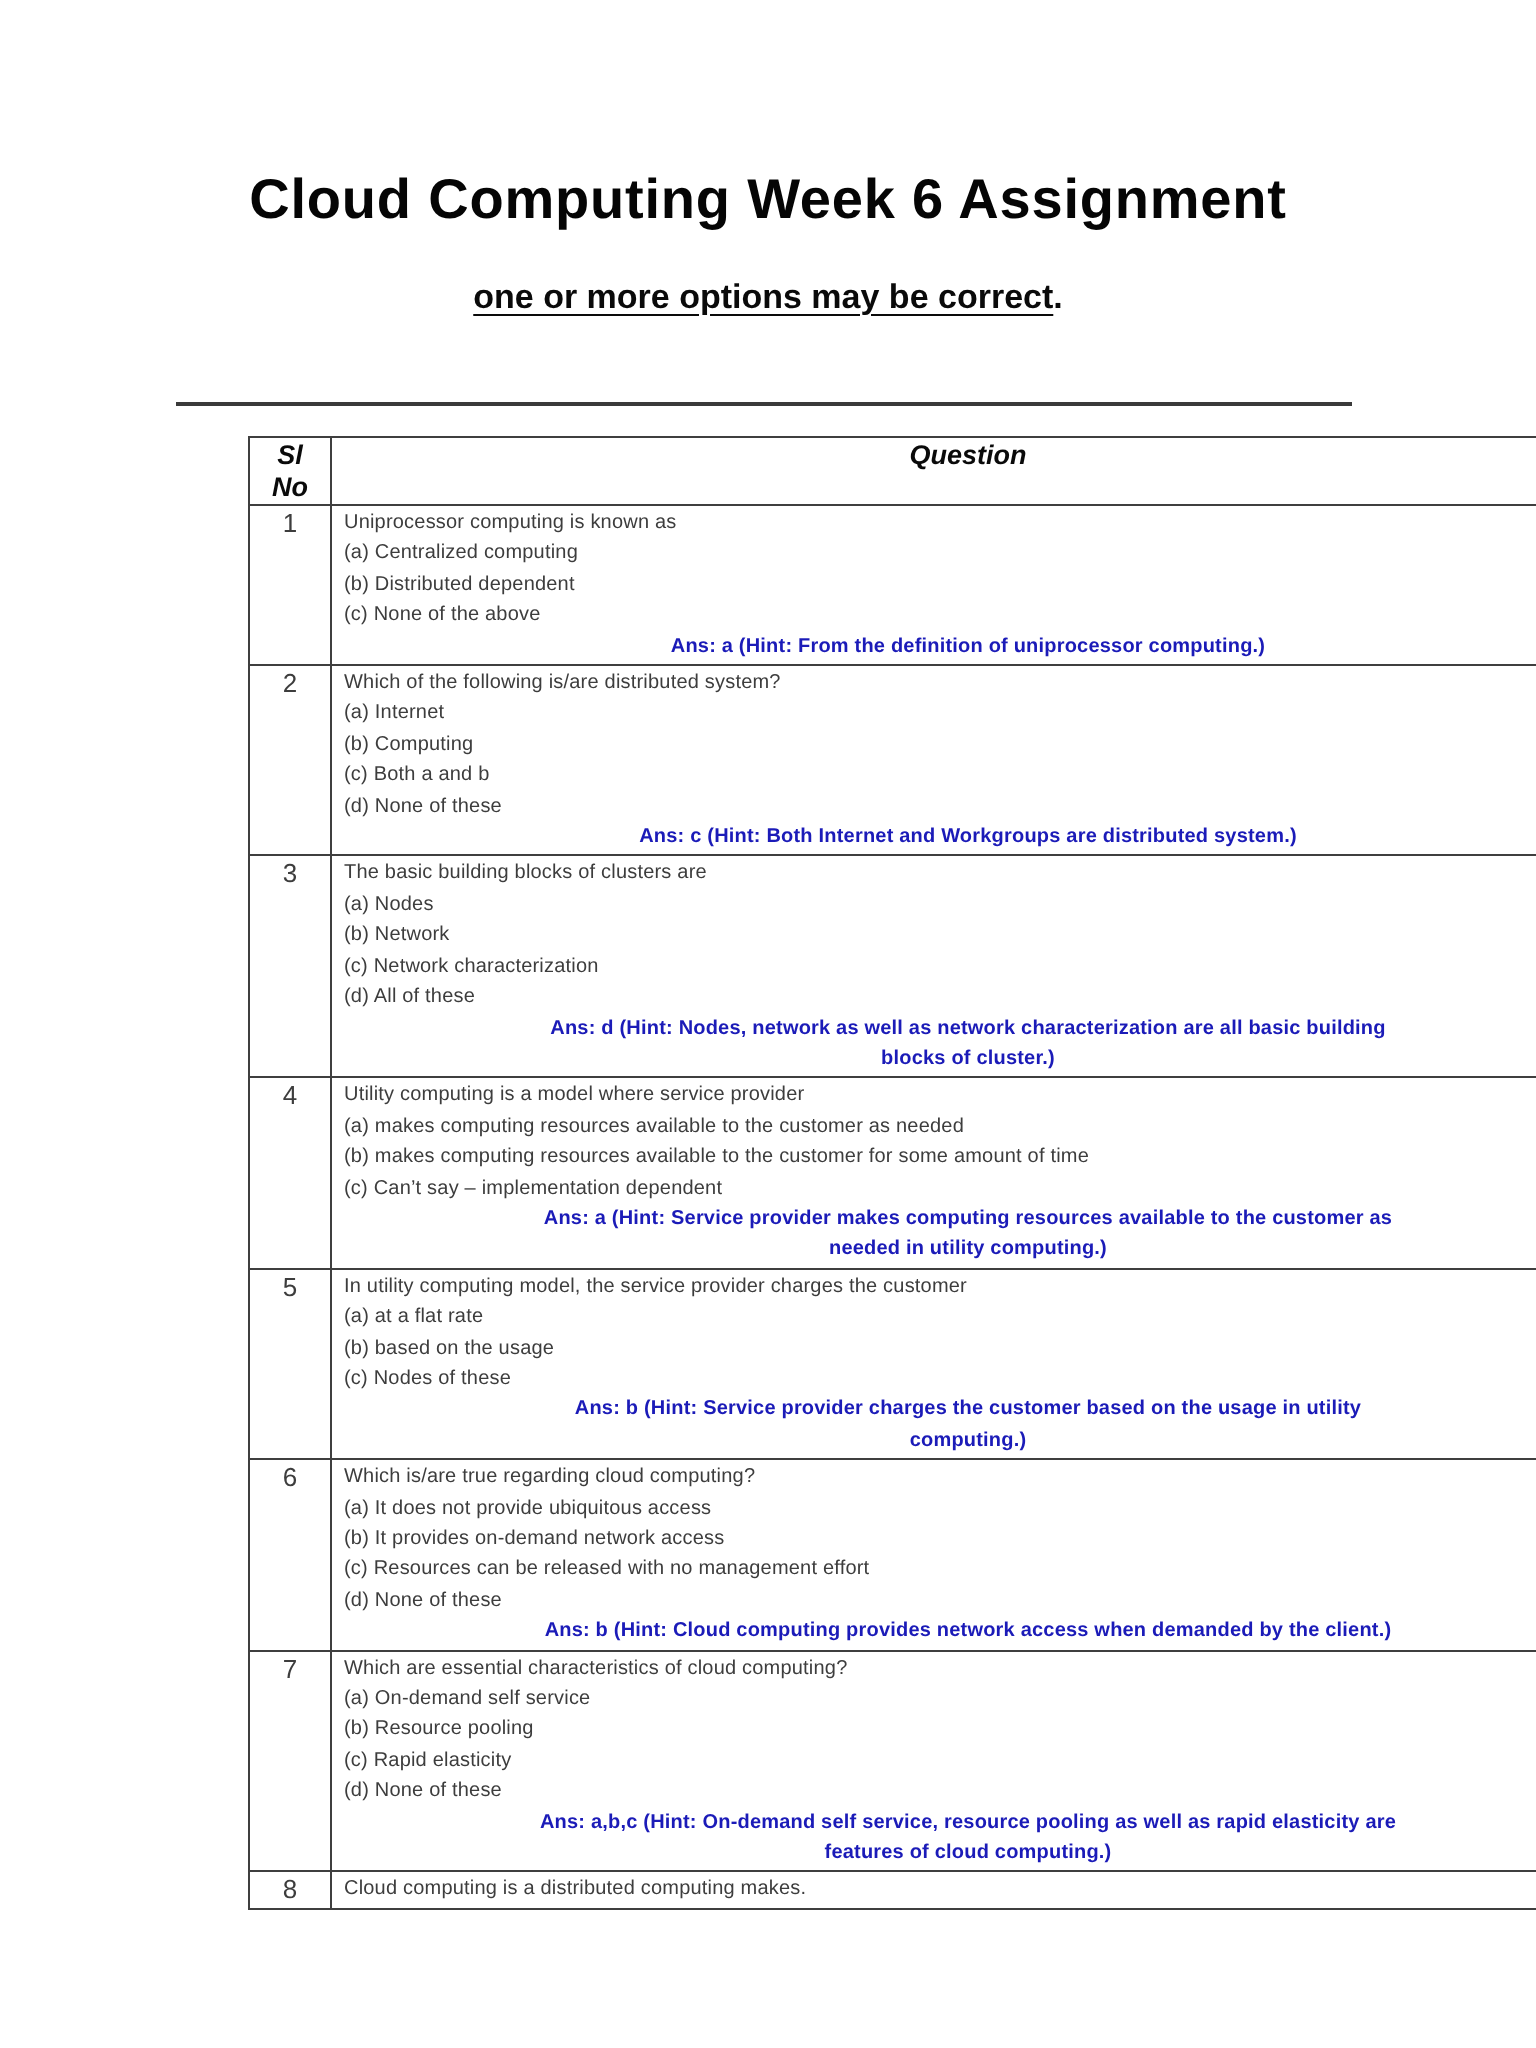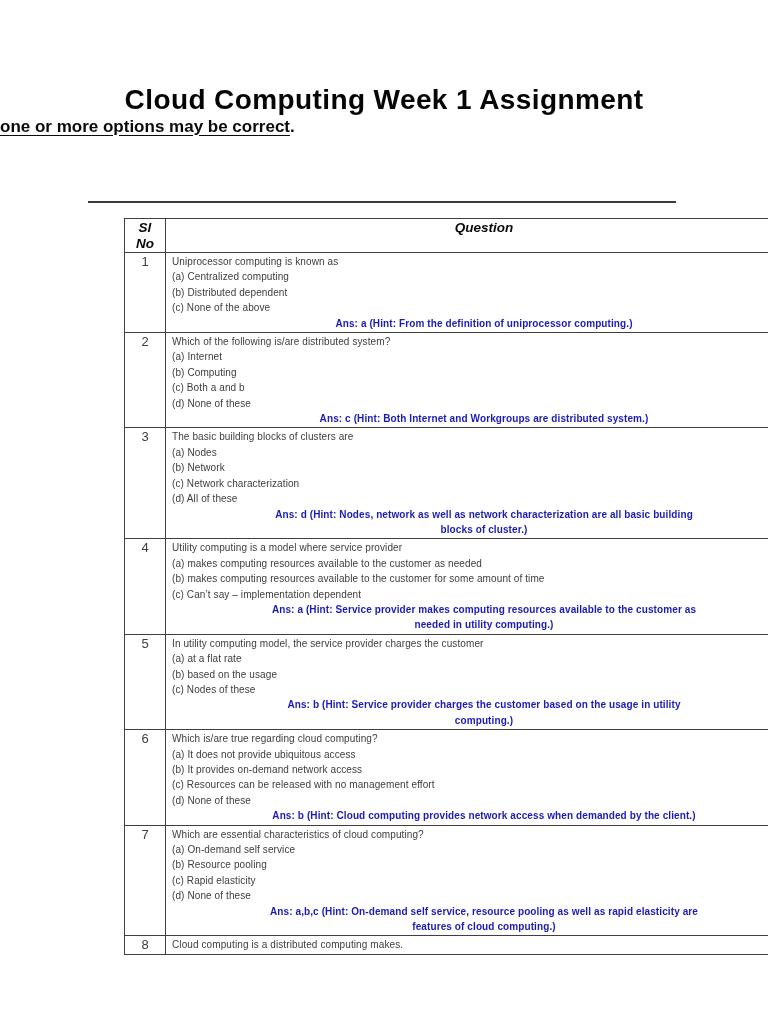--- a/index.html
+++ b/index.html
@@ -11,21 +11,21 @@
     --body-color: #3d3d3d;
     --border-color: #3f3f3f;
   }
   .page { width: 768px; height: 1024px; background: #fff; position: relative; }
 
   .title-block { padding-top: 84px; text-align: center; }
   .title {
     font-size: 28px; font-weight: bold; color: #050505;
     line-height: 31px; letter-spacing: 0.4px;
   }
-  .subtitle-block { margin-top: 2px; }
+  .subtitle-block { text-align: center; margin-top: 24px; }
   .subtitle {
     font-size: 17px; font-weight: bold; color: #0a0a0a; line-height: 19px;
   }
   .subtitle .u { text-decoration: underline; text-underline-offset: 3px; }
 
   .rule {
     position: absolute; left: 88px; top: 201px; width: 588px; height: 0;
     border-top: 2px solid #3a3a3a;
   }
 
@@ -53,21 +53,21 @@
   }
   .qline.ans { color: var(--answer-color); font-weight: bold; text-align: center; }
 </style>
 </head>
 <body style="--answer-color: #1b1bb8; --body-color: #3d3d3d;">
 
 <div class="page">
 
   <div class="title-block">
     <div class="title">
-      <div>Cloud Computing Week 1 Assignment</div>
+      <div>Cloud Computing Week 6 Assignment</div>
     </div>
   </div>
 
   <div class="subtitle-block">
     <span class="subtitle"><span class="u">one or more options may be correct</span><span>.</span></span>
   </div>
 
   <div class="rule"></div>
 
   <div class="table-wrap">

